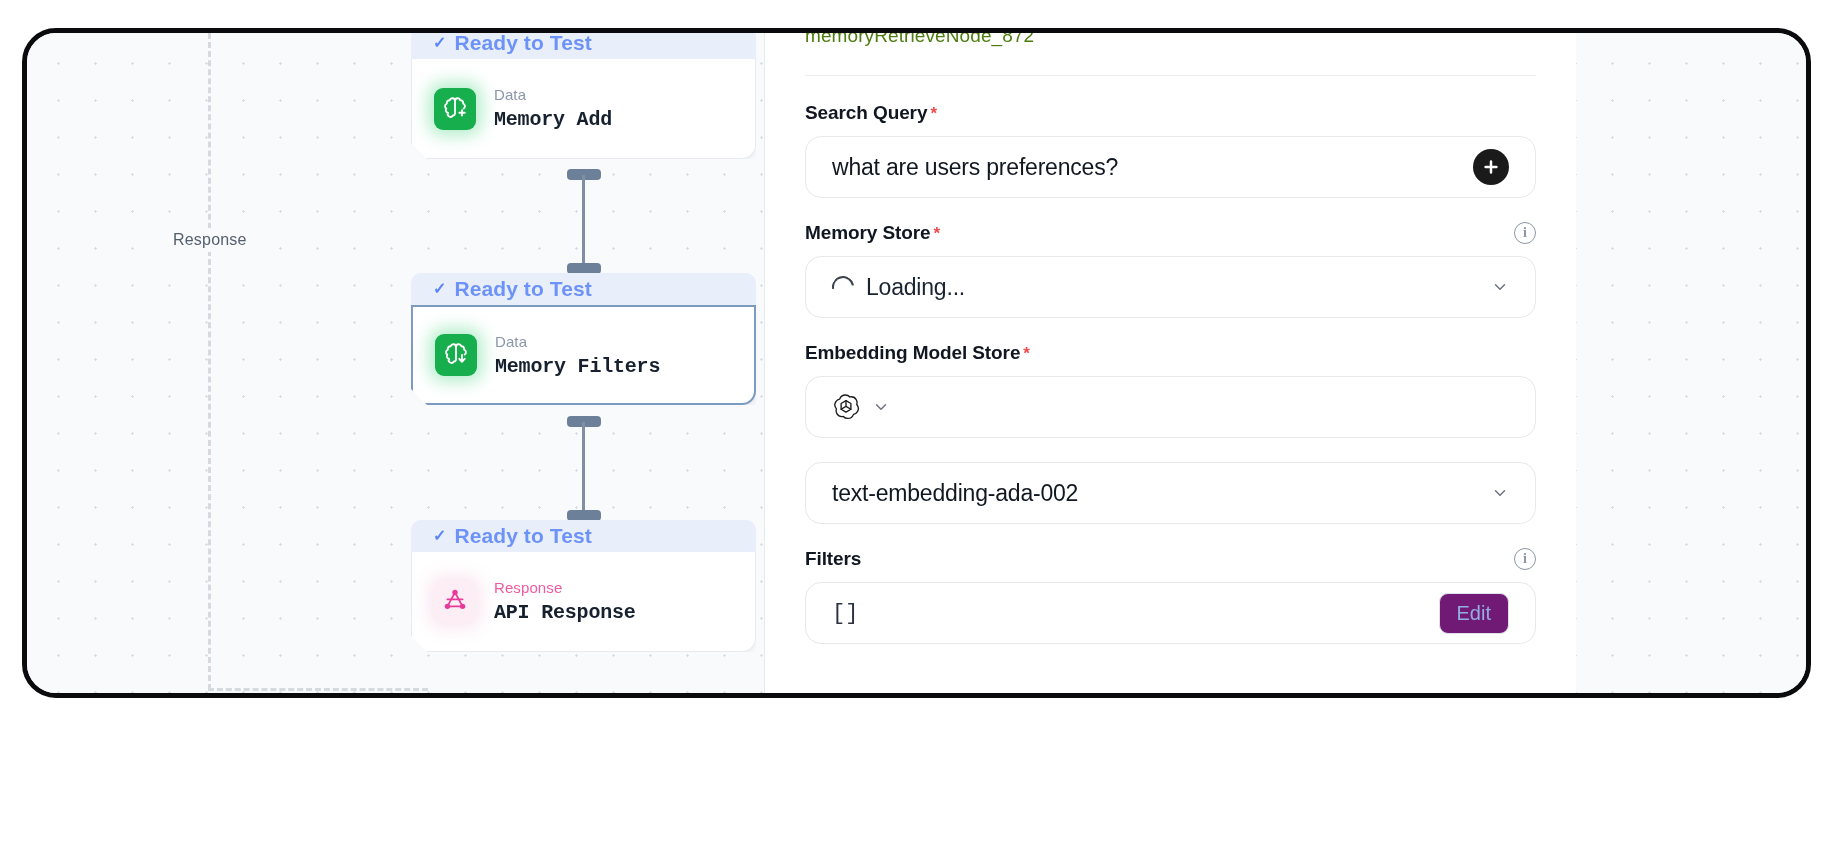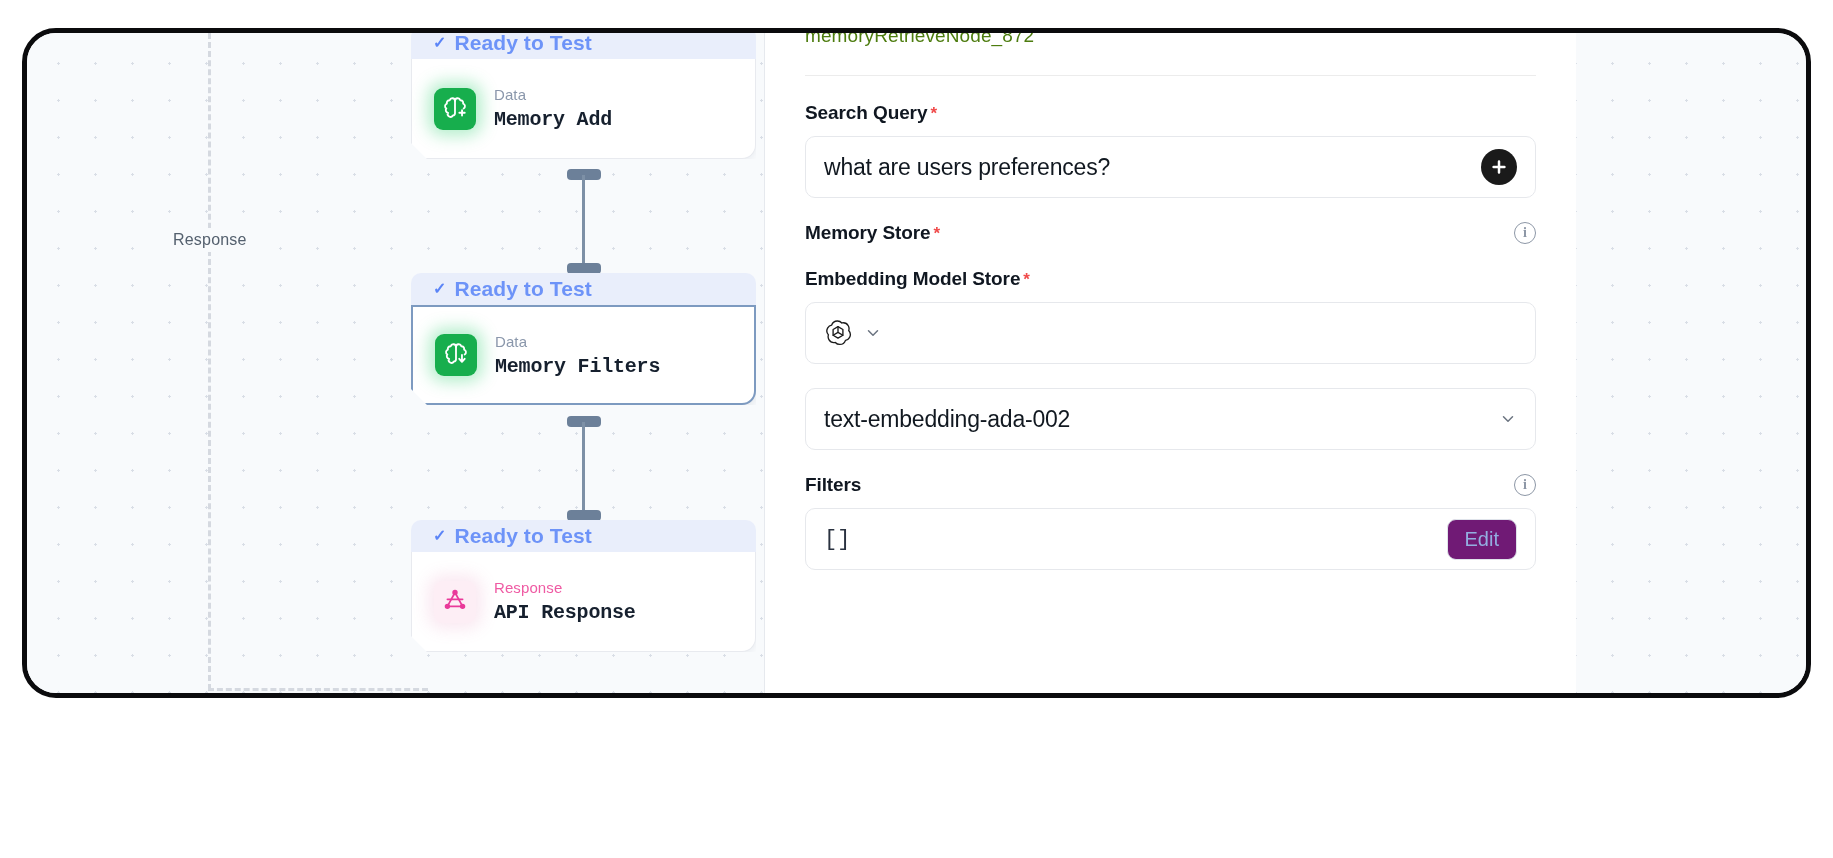--- a/index.html
+++ b/index.html
@@ -187,26 +187,26 @@
     border-radius: 50%;
     display: flex; align-items: center; justify-content: center;
     font-size: 14px; font-weight: 700;
     color: #8d97a6;
     font-family: "Liberation Serif", serif;
     line-height: 1;
   }
 
   .input-box {
     border: 1px solid #e6e8ec;
-    border-radius: 10px;
+    border-radius: 16px;
     background: #fff;
     height: 62px;
     display: flex;
     align-items: center;
-    padding: 0 18px;
+    padding: 0 26px;
     gap: 12px;
     position: relative;
   }
   .input-value {
     font-size: 23px;
     color: #111820;
     flex: 1;
     letter-spacing: -.2px;
   }
   .input-value.muted { color: #1a2330; }
@@ -362,20 +362,29 @@
         </span>
       </div>
     </div>
 
     <div class="field">
       <div class="field-label-row">
         <div class="field-label">
           <span>Memory Store</span><span class="req">*</span>
         </div>
         <span class="info-icon">i</span>
+      </div>
+      <div class="input-box">
+        <span class="spinner"></span>
+        <span class="input-value muted">Loading...</span>
+        <span class="chev">
+          <svg width="18" height="18" viewBox="0 0 24 24" fill="none" stroke="currentColor" stroke-width="2" stroke-linecap="round" stroke-linejoin="round">
+              <path d="M6 9l6 6 6-6"></path>
+            </svg>
+        </span>
       </div>
     </div>
 
     <div class="field">
       <div class="field-label-row">
         <div class="field-label">
           <span>Embedding Model Store</span><span class="req">*</span>
         </div>
       </div>
       <div class="input-box">

